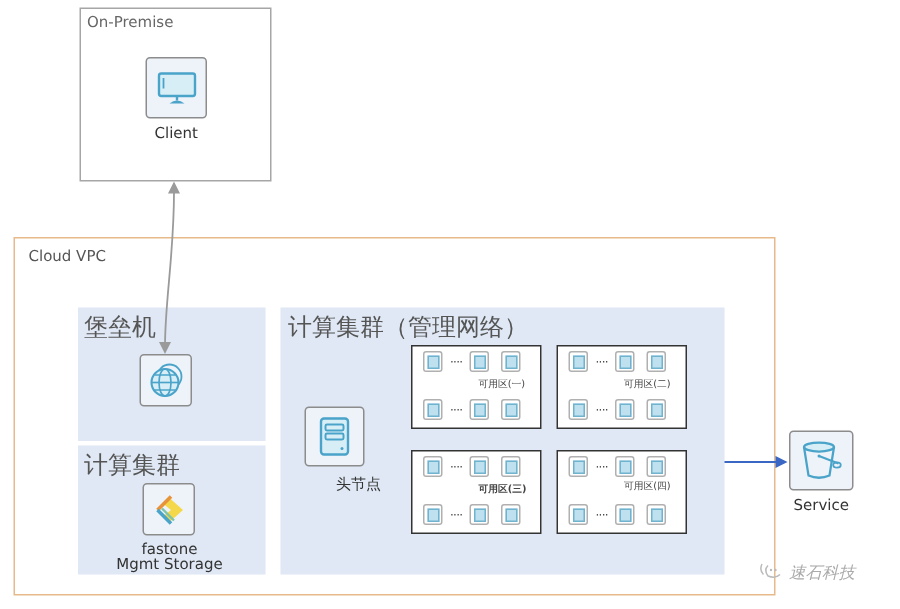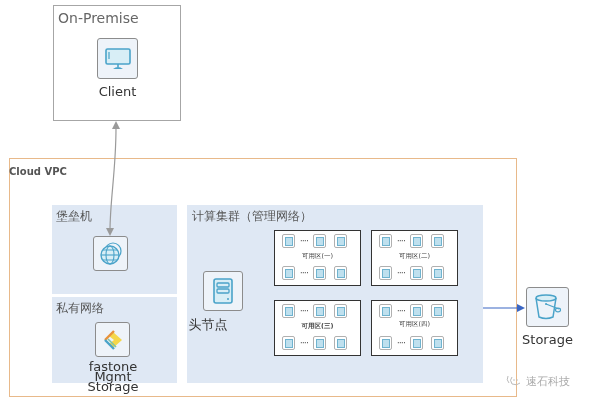--- a/index.html
+++ b/index.html
@@ -1,36 +1,36 @@
 <!DOCTYPE html>
 <html><head>
 <meta charset="utf-8">
 <style>
   html, body { margin:0; padding:0; background:#ffffff; }
   body { width:600px; height:406px; position:relative; overflow:hidden;
          font-family:"DejaVu Sans", "Liberation Sans", sans-serif; color:#333; }
   .abs { position:absolute; }
   .onprem { left:53px; top:5px; width:126px; height:114px; border:1.5px solid #a6a6a6; background:#fff; }
-  .onprem-title { left:58px; top:10px; font-size:14px; color:#666; }
+  .onprem-title { left:58px; top:10px; font-size:10px; color:#666; }
   .vpc { left:9px; top:158px; width:506px; height:237px; border:1.5px solid #e8b98a; background:#fff; }
-  .vpc-title { left:9px; top:166px; font-size:10px; color:#555;font-weight:bold; }
+  .vpc-title { left:19px; top:166px; font-size:10px; color:#555; }
   .panel { background:#dfe8f4; }
   .bastion { left:52px; top:205px; width:125px; height:89px; }
   .mgmt { left:52px; top:297px; width:125px; height:86px; }
   .cluster { left:187px; top:205px; width:296px; height:178px; }
-  .panel-title { font-size:12px; color:#555; }
+  .panel-title { font-size:16px; color:#555; }
   .iconbox { width:34px; height:34px; border:1.2px solid #8c8c8c; border-radius:3px; background:#eef3f9;
              display:flex; align-items:center; justify-content:center; box-sizing:border-box; }
-  .label { font-size:13px; color:#333; text-align:center; }
+  .label { font-size:10px; color:#333; text-align:center; }
   .zone { width:87px; height:56px; border:1.4px solid #333; background:#fff; box-sizing:border-box; }
   .node { width:13px; height:14px; border:1px solid #b0b0b0; border-radius:2px; background:#fff;
           box-sizing:border-box; display:flex; align-items:center; justify-content:center; }
   .node-inner { width:8px; height:9px; background:#bfe0ee; border:0.8px solid #6fb3cf; box-sizing:border-box; }
   .dots { font-size:8px; color:#444; letter-spacing:-0.5px; }
-  .zone-label { font-size:6.5px; color:#444; text-align:center; width:100%; }
+  .zone-label { font-size:6.5px; color:#444; text-align:left; width:100%;padding-left:44px; }
   .watermark { left:505px; top:374px; font-size:11px; color:#aaa; }
   svg { overflow:visible; }
 </style>
 </head>
 <body>
 
 <div class="abs onprem"></div>
 <div class="abs onprem-title">On-Premise</div>
 <div class="abs iconbox" style="left:97px;top:38px;width:41px;height:41px;">
   <svg width="28" height="24" viewBox="0 0 28 24">
@@ -52,21 +52,21 @@
     <circle cx="15" cy="10" r="8" fill="none" stroke="#4aa3c9" stroke-width="1.2"></circle>
     <circle cx="12" cy="14" r="9" fill="#d8eef6" stroke="#4aa3c9" stroke-width="1.4"></circle>
     <ellipse cx="12" cy="14" rx="4" ry="9" fill="none" stroke="#4aa3c9" stroke-width="1.1"></ellipse>
     <line x1="3" y1="14" x2="21" y2="14" stroke="#4aa3c9" stroke-width="1.1"></line>
     <line x1="5" y1="9" x2="19" y2="9" stroke="#4aa3c9" stroke-width="1"></line>
     <line x1="5" y1="19" x2="19" y2="19" stroke="#4aa3c9" stroke-width="1"></line>
   </svg>
 </div>
 
 <div class="abs panel mgmt"></div>
-<div class="abs panel-title" style="left:56px;top:300px;">私有网络</div>
+<div class="abs panel-title" style="left:56px;top:300px;">计算集群</div>
 <div class="abs iconbox" style="left:95px;top:322px;width:35px;height:35px;">
   <svg width="24" height="24" viewBox="0 0 24 24">
     <polygon points="12,4 21,12 12,20 8,16 13,12 8,8" fill="#f5d74a"></polygon>
     <line x1="13" y1="3" x2="4" y2="12" stroke="#e8923a" stroke-width="2.4"></line>
     <line x1="4" y1="12" x2="13" y2="21" stroke="#4aa3c9" stroke-width="2.4"></line>
     <line x1="7" y1="11" x2="15" y2="19" stroke="#7fc4a8" stroke-width="1.6"></line>
   </svg>
 </div>
 <div class="abs label" style="left:70px;top:362px;width:86px;line-height:10px;">
   <div>fastone</div>
@@ -77,21 +77,21 @@
 <div class="abs panel-title" style="left:192px;top:208px;">计算集群（管理网络）</div>
 
 <div class="abs iconbox" style="left:203px;top:271px;width:40px;height:40px;">
   <svg width="22" height="28" viewBox="0 0 22 28">
     <rect x="2" y="2" width="18" height="24" rx="2" fill="#d8eef6" stroke="#4aa3c9" stroke-width="1.6"></rect>
     <rect x="5" y="6" width="12" height="4" rx="1" fill="none" stroke="#4aa3c9" stroke-width="1.3"></rect>
     <rect x="5" y="12" width="12" height="4" rx="1" fill="none" stroke="#4aa3c9" stroke-width="1.3"></rect>
     <circle cx="16" cy="22" r="1" fill="#4aa3c9"></circle>
   </svg>
 </div>
-<div class="abs label" style="left:188px;top:316px;width:40px;">头节点</div>
+<div class="abs label" style="left:219px;top:316px;width:40px;">头节点</div>
 
 <div id="zones-host">
     <div class="abs zone" style="left: 274px; top: 230px;">
       <div class="abs" style="left: 7px; top: 3px; display: flex; align-items: center; gap: 5px;">
         <div class="node">
           <div class="node-inner"></div>
         </div>
         <span class="dots">····</span>
         <div class="node">
           <div class="node-inner"></div>
@@ -199,35 +199,35 @@
 
 <div class="abs iconbox" style="left:526px;top:287px;width:43px;height:40px;">
   <svg width="30" height="28" viewBox="0 0 30 28">
     <ellipse cx="13" cy="5" rx="10" ry="3" fill="#d8eef6" stroke="#4aa3c9" stroke-width="1.5"></ellipse>
     <path d="M3 5 L6 24 Q13 27 20 24 L23 5" fill="none" stroke="#4aa3c9" stroke-width="1.5"></path>
     <line x1="13" y1="11" x2="26" y2="16" stroke="#4aa3c9" stroke-width="1.3"></line>
     <ellipse cx="25" cy="17" rx="2.5" ry="1.8" fill="none" stroke="#4aa3c9" stroke-width="1.2"></ellipse>
     <circle cx="13" cy="11" r="1" fill="#4aa3c9"></circle>
   </svg>
 </div>
-<div class="abs label" style="left:520px;top:332px;width:55px;">Storage</div>
+<div class="abs label" style="left:520px;top:332px;width:55px;">Service</div>
 
 <svg class="abs" style="left:0;top:0;" width="600" height="406">
   <g>
     <path d="M116 128 C 116 170, 110 200, 110 231" fill="none" stroke="#9a9a9a" stroke-width="1.2"></path>
     <polygon points="116,121 112,129 120,129" fill="#9a9a9a"></polygon>
     <polygon points="110,236 106,228 114,228" fill="#9a9a9a"></polygon>
   </g>
   <g>
     <line x1="483" y1="308" x2="520" y2="308" stroke="#3a66c4" stroke-width="1.2"></line>
     <polygon points="525,308 517,304 517,312" fill="#3a66c4"></polygon>
   </g>
 </svg>
 
-<div class="abs watermark" style="display:flex;align-items:flex-start;gap:3px;">
+<div class="abs watermark" style="display:flex;align-items:flex-start;gap:3px;font-style:italic;">
   <svg width="18" height="13" viewBox="0 0 18 13">
     <path d="M3 2 Q1 6 4 9" fill="none" stroke="#bbb" stroke-width="1"></path>
     <path d="M7 3 Q4 6 7 10 Q12 12 15 9" fill="none" stroke="#bbb" stroke-width="1"></path>
     <circle cx="9" cy="6" r="0.8" fill="#bbb"></circle>
     <circle cx="12" cy="6" r="0.8" fill="#bbb"></circle>
   </svg>
   <span>速石科技</span>
 </div>
 
 </body></html>

